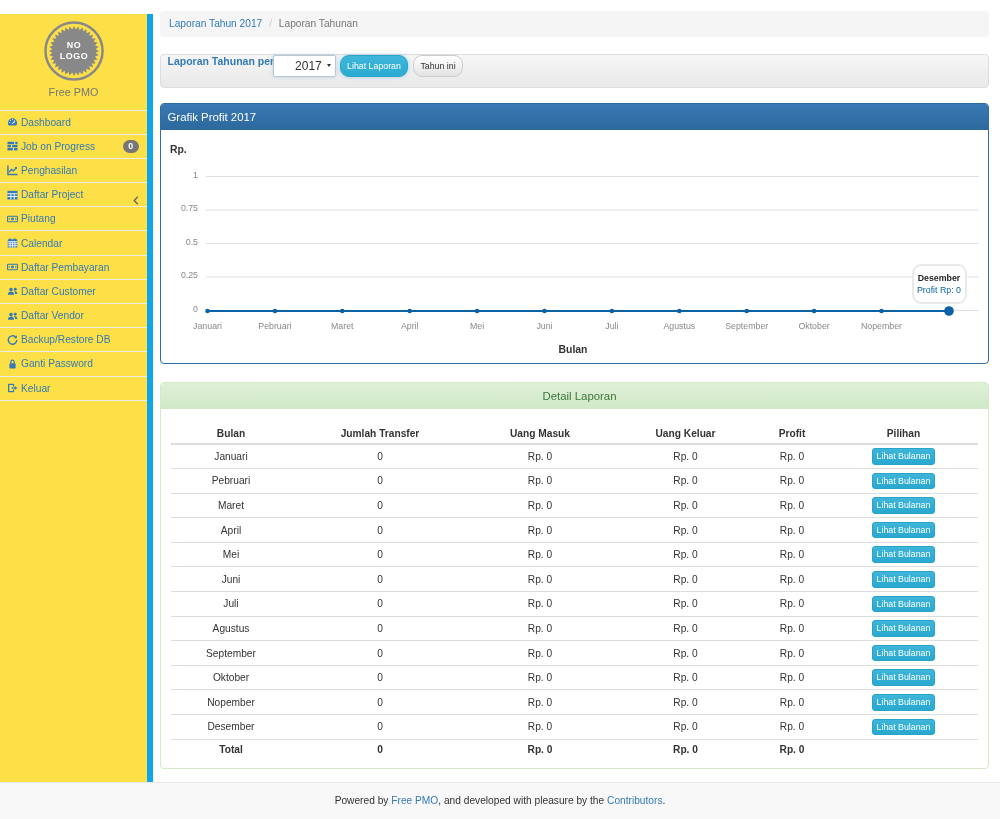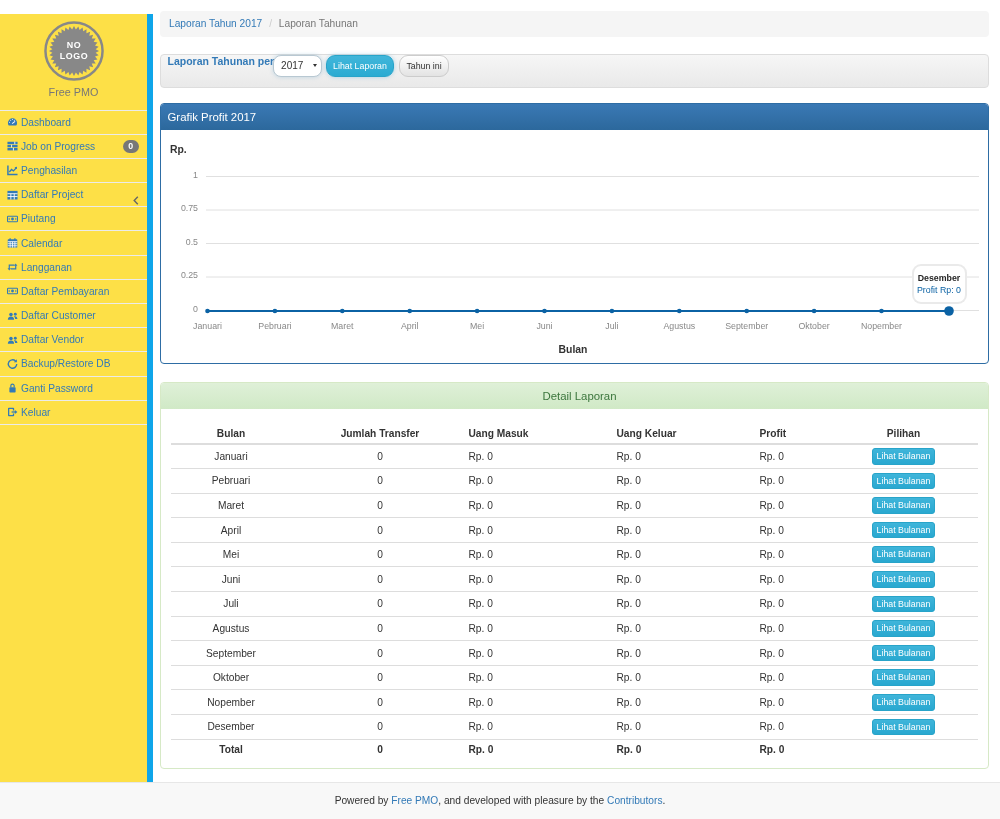--- a/index.html
+++ b/index.html
@@ -17,42 +17,42 @@
 .chev { position:absolute; right:8.5px; top:7.5px; }
 
 .main { position:absolute; left:148px; top:0; width:852px; }
 .inner { padding:11px 11.5px 0 11.5px; }
 .breadcrumb { background:#f5f5f5; border-radius:4px; height:26px; line-height:26px; padding:0 9.5px; font-size:10.2px; color:#777; margin-bottom:17px; }
 .breadcrumb a { color:#337ab7; }
 .breadcrumb .sep { color:#ccc; padding:0 4px; }
 
 .form-panel { height:32px; background:linear-gradient(#f6f6f6,#e9e9e9); border:1px solid #ddd; border-radius:4px; margin-bottom:15px; display:flex; align-items:flex-start; padding-left:7px; }
 .form-panel label { color:#337ab7; font-weight:bold; font-size:10.5px; }
-.selbox { width:40px; height:20px; border:1px solid #b8c8d2; border-radius:8px; background:#fff; margin-left:-1px; position:relative; font-size:10px; color:#333; line-height:20px; padding-left:7px; box-shadow:0 0 4px rgba(100,160,200,.35);}
+.selbox { width:40px; height:20px; border:1px solid #b8c8d2; border-radius:2px; background:#fff; margin-left:-1px; position:relative; font-size:12px; color:#333; line-height:20px; padding-left:21px; box-shadow:0 0 4px rgba(100,160,200,.35);}
 .selbox .car { position:absolute; right:4.5px; top:8px; width:0; height:0; border-left:2.5px solid transparent; border-right:2.5px solid transparent; border-top:3.5px solid #333; }
 .btn { display:inline-block; height:20px; line-height:20px; font-size:8.8px; border-radius:9px; text-align:center; }
 .btn-info { background:linear-gradient(#41b6da,#2aabd2); border:1px solid #28a4c9; color:#fff; padding:0 6px; margin-left:4px; box-shadow:0 0 4px rgba(100,180,220,.5);}
 .btn-default { background:linear-gradient(#fff,#e3e3e3); border:1px solid #ccc; color:#333; padding:0 6.5px; margin-left:5px; }
 
 .chart-panel { border:1px solid #2e6da4; border-radius:4px; margin-bottom:18px; background:#fff; }
 .chart-head { height:26px; line-height:27px; background:linear-gradient(#3a79b5,#2c689c); color:#fff; font-size:11.4px; padding-left:7px; border-radius:3px 3px 0 0; }
 .chart-body { position:relative; height:233px; }
 .mtip { position:absolute; left:751px; top:134px; width:51px; height:29px; background:rgba(255,255,255,.92); border:2px solid rgba(230,230,230,.85); border-radius:9px; text-align:center; padding-top:7px; }
 .mtip .t1 { font-size:8.8px; font-weight:bold; color:#262626; }
 .mtip .t2 { font-size:8.8px; color:#0b62a4; margin-top:2px; }
 
 .tbl-panel { border:1px solid #d6e9c6; border-radius:4px; background:#fff; }
 .tbl-head { height:26px; line-height:27px; background:linear-gradient(#dff0d8,#d0e9c6); color:#3c763d; font-size:11.4px; padding-left:11px; border-radius:3px 3px 0 0;text-align:center; }
 .tbl-body { padding:10px 10px 1px 10px; }
 table { width:100%; border-collapse:collapse; table-layout:fixed; font-size:10.2px; color:#333; }
 th { font-weight:bold; border-bottom:2px solid #ddd; height:17.5px; padding-top:6px; vertical-align:middle; }
 td { border-bottom:1px solid #ddd; height:23.6px; }
 tr.total td { border-bottom:none; height:25px; font-weight:bold; vertical-align:top; padding-top:2px; line-height:15px; }
 .c-c { text-align:center; }
-.c-r { text-align:left; padding-right:5px; }
+.c-r { text-align:center; padding-right:5px; }
 .btn-xs { width:61px; height:14.6px; line-height:14.6px; font-size:8.8px; border-radius:3px; background:linear-gradient(#3fb5da,#29a8d0); border:1px solid #28a4c9; color:#fff; display:inline-block; }
 
 .footer { position:absolute; left:0; top:782px; width:1000px; height:37px; background:#f8f8f8; border-top:1px solid #e7e7e7; text-align:center; font-size:10.2px; color:#333; padding-top:12px; }
 .footer a { color:#337ab7; }
 svg.icon { display:block; }
 </style>
 </head>
 <body>
 <div class="sidebar">
   <div class="logo-wrap">
@@ -137,31 +137,20 @@
           <svg class="icon" width="12" height="12" viewBox="0 0 12 12">
             <rect x="0.8" y="2" width="10.4" height="9" rx="0.6" fill="#337ab7"></rect>
             <path d="M3.4 0.8v2.6M8.6 0.8v2.6" stroke="#337ab7" stroke-width="1.4"></path>
             <path d="M0.8 4.6h10.4" stroke="#fcfcfc" stroke-width="1"></path>
             <g stroke="#fcfcfc" stroke-width="0.9">
               <path d="M3.4 4.6v6.4M6 4.6v6.4M8.6 4.6v6.4M0.8 6.8h10.4M0.8 9h10.4"></path>
             </g>
           </svg>
         </span>
         <a>Calendar</a>
-      </li>
-    <li>
-        <span class="ic">
-          <svg class="icon" width="13" height="12" viewBox="0 0 13 12">
-            <path d="M2.7 8.2V3.8h6.1" fill="none" stroke="#337ab7" stroke-width="1.4"></path>
-            <path d="M0.7 7.4h4L2.7 10z" fill="#337ab7"></path>
-            <path d="M10.3 3.8v4.4H4.6" fill="none" stroke="#337ab7" stroke-width="1.4"></path>
-            <path d="M8.3 4.6h4L10.3 2z" fill="#337ab7"></path>
-          </svg>
-        </span>
-        <a>Langganan</a>
       </li>
     <li>
         <span class="ic">
           <svg class="icon" width="13" height="12" viewBox="0 0 13 12">
             <rect x="0.6" y="2.8" width="11.8" height="6.4" rx="0.8" fill="none" stroke="#337ab7" stroke-width="1.2"></rect>
             <circle cx="6.5" cy="6" r="1.7" fill="#337ab7"></circle>
             <path d="M2.6 4.7v2.6M10.4 4.7v2.6" stroke="#337ab7" stroke-width="1"></path>
           </svg>
         </span>
         <a>Daftar Pembayaran</a>

